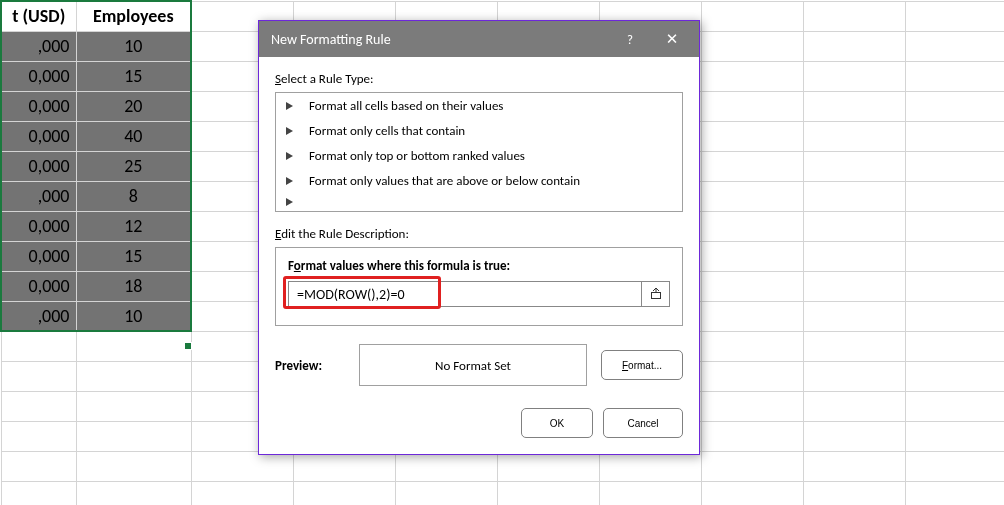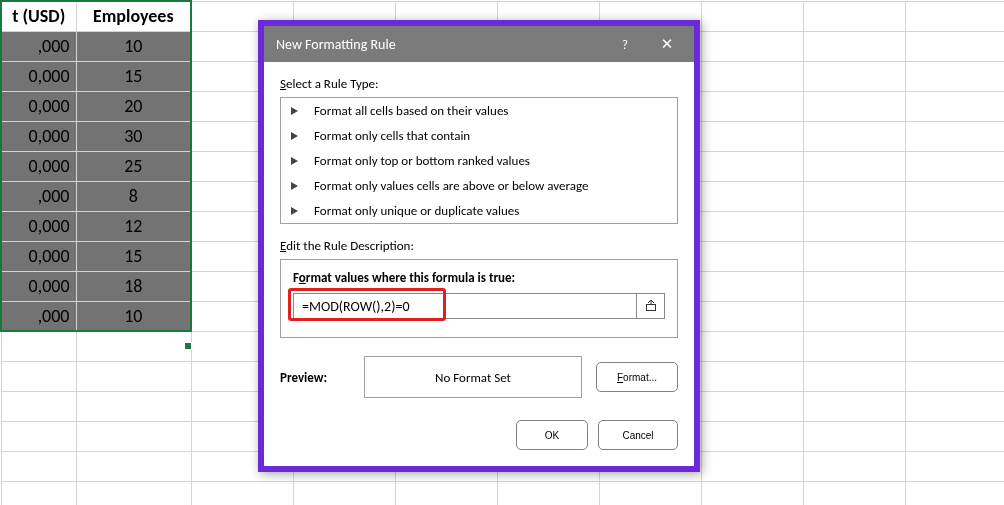--- a/index.html
+++ b/index.html
@@ -54,21 +54,21 @@
     background: #1a7a3e;
     border: 1px solid #fff;
   }
   
   .dialog {
     position: absolute;
     left: 258px; top: 20px;
     width: 442px;
     background: #fff;
     box-shadow: 2px 2px 10px rgba(0,0,0,0.35);
-    border: 6px solid #6d28d9;
+    border: 1px solid #6d28d9;
     font-size: 13px;
   }
   .titlebar {
     background: #7b7b7b;
     color: #fff;
     height: 36px;
     display: flex;
     align-items: center;
     padding: 0 6px 0 12px;
   }
@@ -234,21 +234,21 @@
           <td></td>
           <td></td>
           <td></td>
           <td></td>
           <td></td>
           <td></td>
           <td></td>
         </tr>
         <tr>
           <td class="selected sel-left" style="text-align: right;">0,000</td>
-          <td class="selected sel-right">30</td>
+          <td class="selected sel-right">40</td>
           <td></td>
           <td></td>
           <td></td>
           <td></td>
           <td></td>
           <td></td>
           <td></td>
           <td></td>
         </tr>
         <tr>
@@ -423,25 +423,24 @@
         <div class="rule-item">
           <span class="arrow-icon"></span>
           <span>Format only cells that contain</span>
         </div>
         <div class="rule-item">
           <span class="arrow-icon"></span>
           <span>Format only top or bottom ranked values</span>
         </div>
         <div class="rule-item">
           <span class="arrow-icon"></span>
-          <span>Format only values cells are above or below average</span>
+          <span>Format only values that are above or below contain</span>
         </div>
         <div class="rule-item">
           <span class="arrow-icon"></span>
-          <span>Format only unique or duplicate values</span>
         </div>
       </div>
 
     <div class="section-label">
       <span class="underline-letter">E</span><span>dit the Rule Description:</span>
     </div>
 
     <div class="sub-panel" style="position:relative;">
       <div class="sub-panel-label">
         <span>F</span><span class="underline-letter">o</span><span>rmat values where this formula is true:</span>

